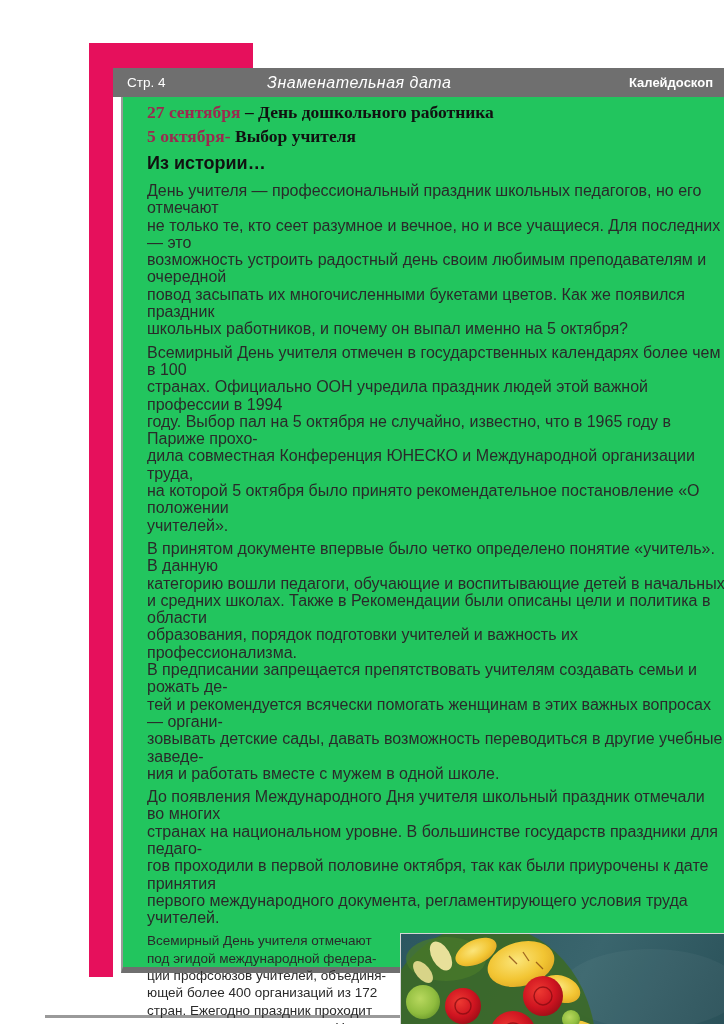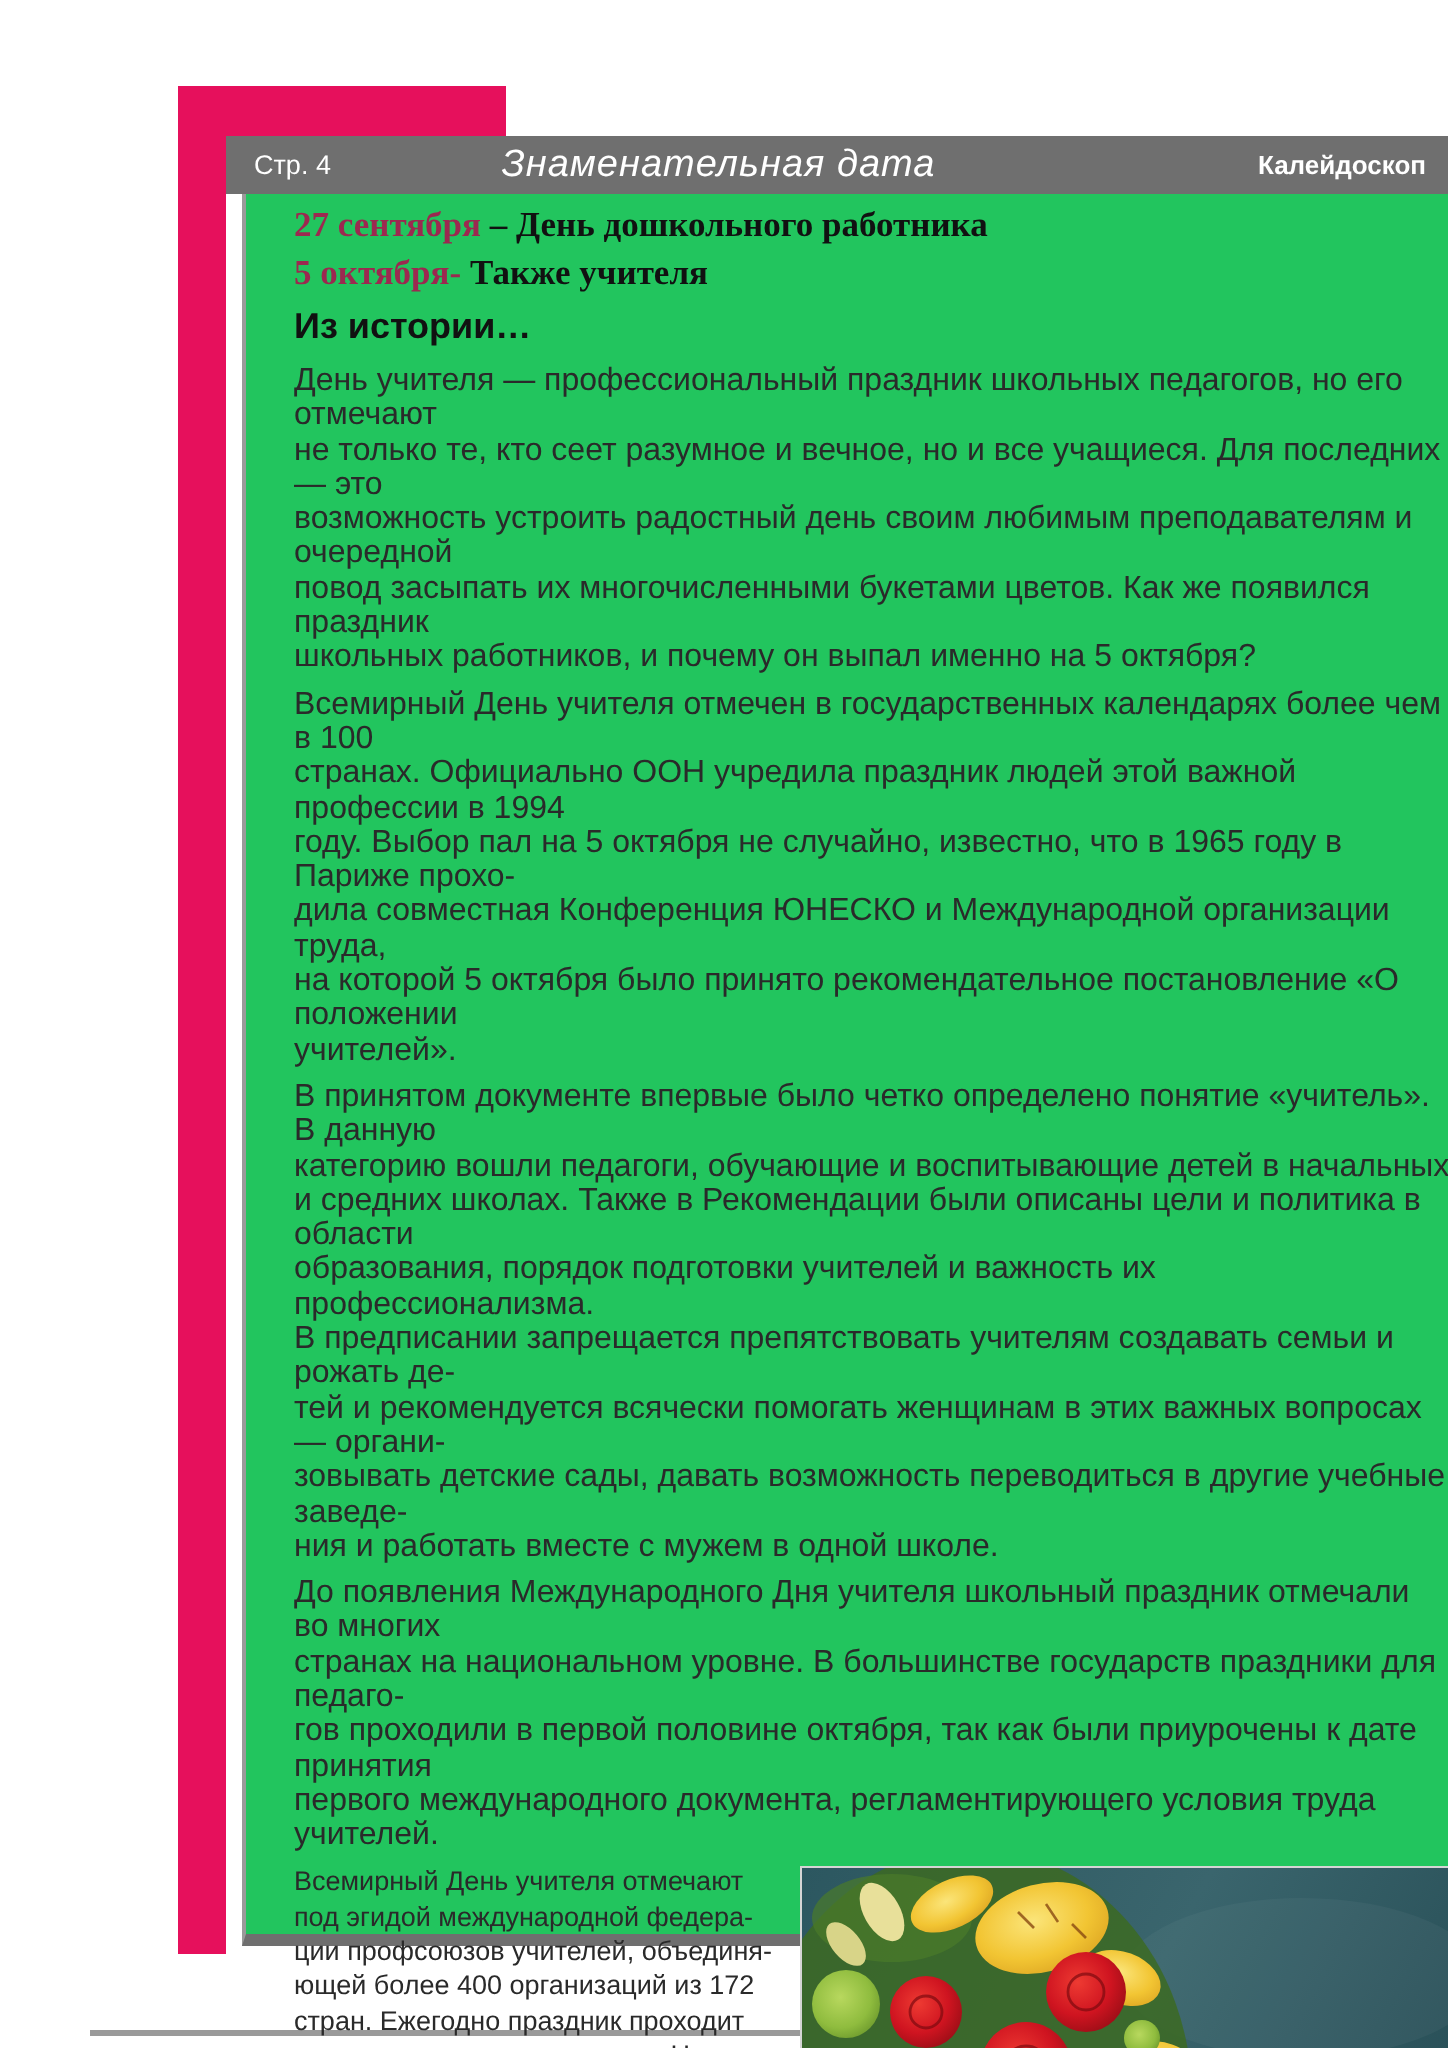--- a/index.html
+++ b/index.html
@@ -6,21 +6,21 @@
   .page{position:relative;width:724px;height:1024px;background:#fff;overflow:hidden;
         font-family:"Liberation Sans",sans-serif;color:#222;margin-left:45px;}
   .edge-right{position:absolute;top:0;right:5px;width:2px;height:1024px;background:#c6c6c6;}
   .edge-bottom{position:absolute;left:0;top:1015px;width:724px;height:3px;background:#9a9a9a;}
   .pink-block{position:absolute;left:44px;top:43px;width:164px;height:27px;}
   .pink-strip{position:absolute;left:44px;top:43px;width:24px;height:934px;}
   .header-bar{position:absolute;left:68px;top:68px;width:612px;height:29px;
               display:flex;align-items:center;color:#fff;box-sizing:border-box;
               padding:0 12px 0 14px;}
   .hb-left{font-size:13.5px;flex:0 0 auto;}
-  .hb-center{flex:1 1 auto;text-align:center;font-style:italic;font-size:19px;
+  .hb-center{flex:1 1 auto;text-align:center;font-style:italic;font-size:16px;
              letter-spacing:.5px;transform:translateX(-22px);}
   .hb-right{font-size:13px;font-weight:bold;flex:0 0 auto;padding-left:32px;}
   .content{position:absolute;left:76px;top:97px;width:610px;height:876px;background:#22c55e;
            box-sizing:border-box;border-right:2px solid #9a9a9a;border-bottom:6px solid #6f6f6f;
            border-left:2px solid #9a9a9a;padding:3px 4px 0 24px;}
   .dates{font-family:"Liberation Serif",serif;font-weight:bold;font-size:17.5px;
          line-height:24px;margin-bottom:4px;color:#111;}
   .date-red{}
   .section-title{font-size:18px;font-weight:bold;margin:0 0 8px 0;
                  line-height:22px;color:#111;}
@@ -45,21 +45,21 @@
   <div class="header-bar" style="background:#6F6F6F;">
     <span class="hb-left">Стр. 4</span>
     <span class="hb-center">Знаменательная дата</span>
     <span class="hb-right">Калейдоскоп</span>
   </div>
 
   <div class="content">
 
     <div class="dates">
       <div><span class="date-red" style="color:#9C2950;">27 сентября </span><span>– День дошкольного работника</span></div>
-      <div><span class="date-red" style="color:#9C2950;text-align:right;">5 октября-</span><span> Также учителя</span></div>
+      <div><span class="date-red" style="color:#9C2950;text-align:right;">5 октября-</span><span> Выбор учителя</span></div>
     </div>
 
     <h2 class="section-title">Из истории…</h2>
 
     <p class="body-text">День учителя — профессиональный праздник школьных педагогов, но его отмечают
 не только те, кто сеет разумное и вечное, но и все учащиеся. Для последних — это
 возможность устроить радостный день своим любимым преподавателям и очередной
 повод засыпать их многочисленными букетами цветов. Как же появился праздник
 школьных работников, и почему он выпал именно на 5 октября?</p>
     <p class="body-text">Всемирный День учителя отмечен в государственных календарях более чем в 100

